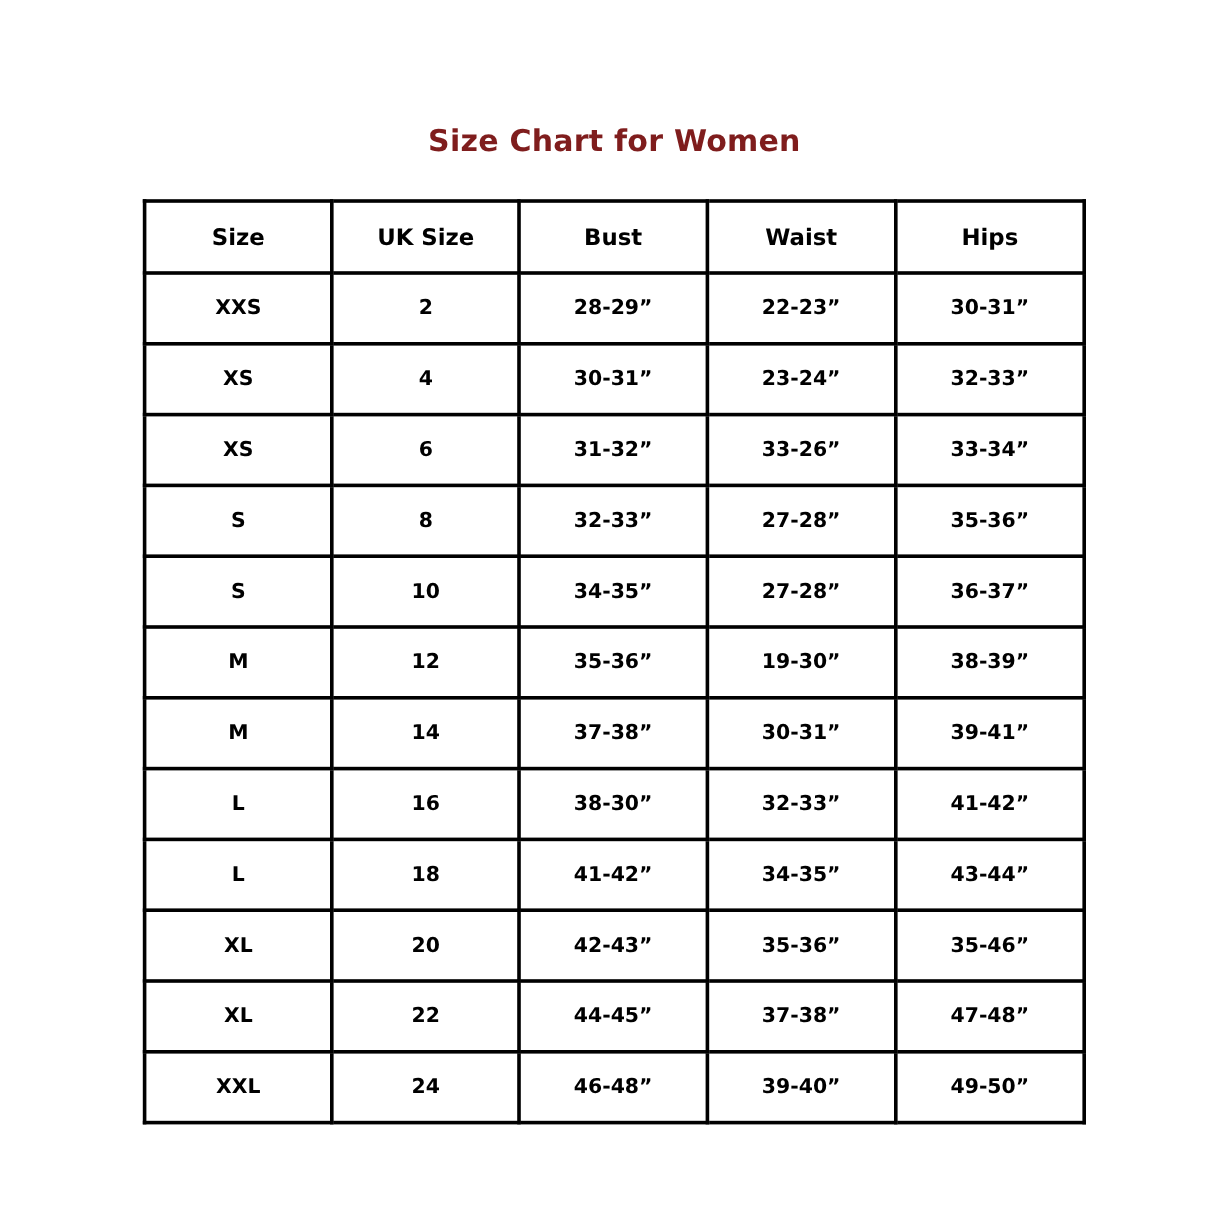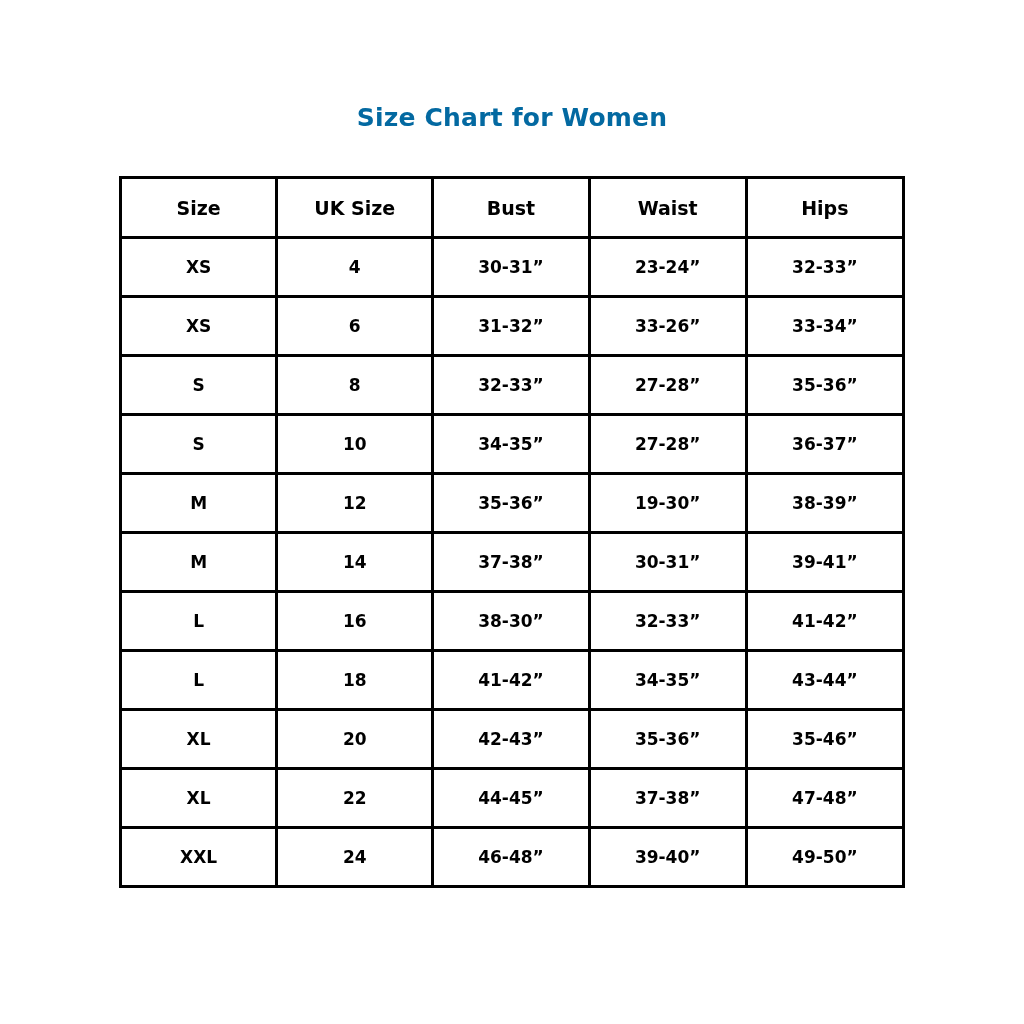--- a/index.html
+++ b/index.html
@@ -22,25 +22,25 @@
   }
   .title {
     position: absolute;
     top: 103px;
     left: 0;
     width: 1024px;
     text-align: center;
     font-size: 25px;
     font-weight: bold;
     letter-spacing: 0.2px;
-    color: #0369a1;
+    color: #7f1d1d;
   }
   .table-wrap {
     position: absolute;
-    top: 176px;
+    top: 166px;
     left: 119px;
     width: 850px;
   }
   table.size-chart {
     border-collapse: collapse;
     table-layout: fixed;
     width: 786px;
     border: 3px solid #000000;
   }
   table.size-chart td,
@@ -83,20 +83,27 @@
       <thead>
         <tr>
           <th>Size</th>
           <th>UK Size</th>
           <th>Bust</th>
           <th>Waist</th>
           <th>Hips</th>
         </tr>
       </thead>
       <tbody>
+        <tr>
+          <td>XXS</td>
+          <td>2</td>
+          <td>28-29”</td>
+          <td>22-23”</td>
+          <td>30-31”</td>
+        </tr>
         <tr>
           <td>XS</td>
           <td>4</td>
           <td>30-31”</td>
           <td>23-24”</td>
           <td>32-33”</td>
         </tr>
         <tr>
           <td>XS</td>
           <td>6</td>

